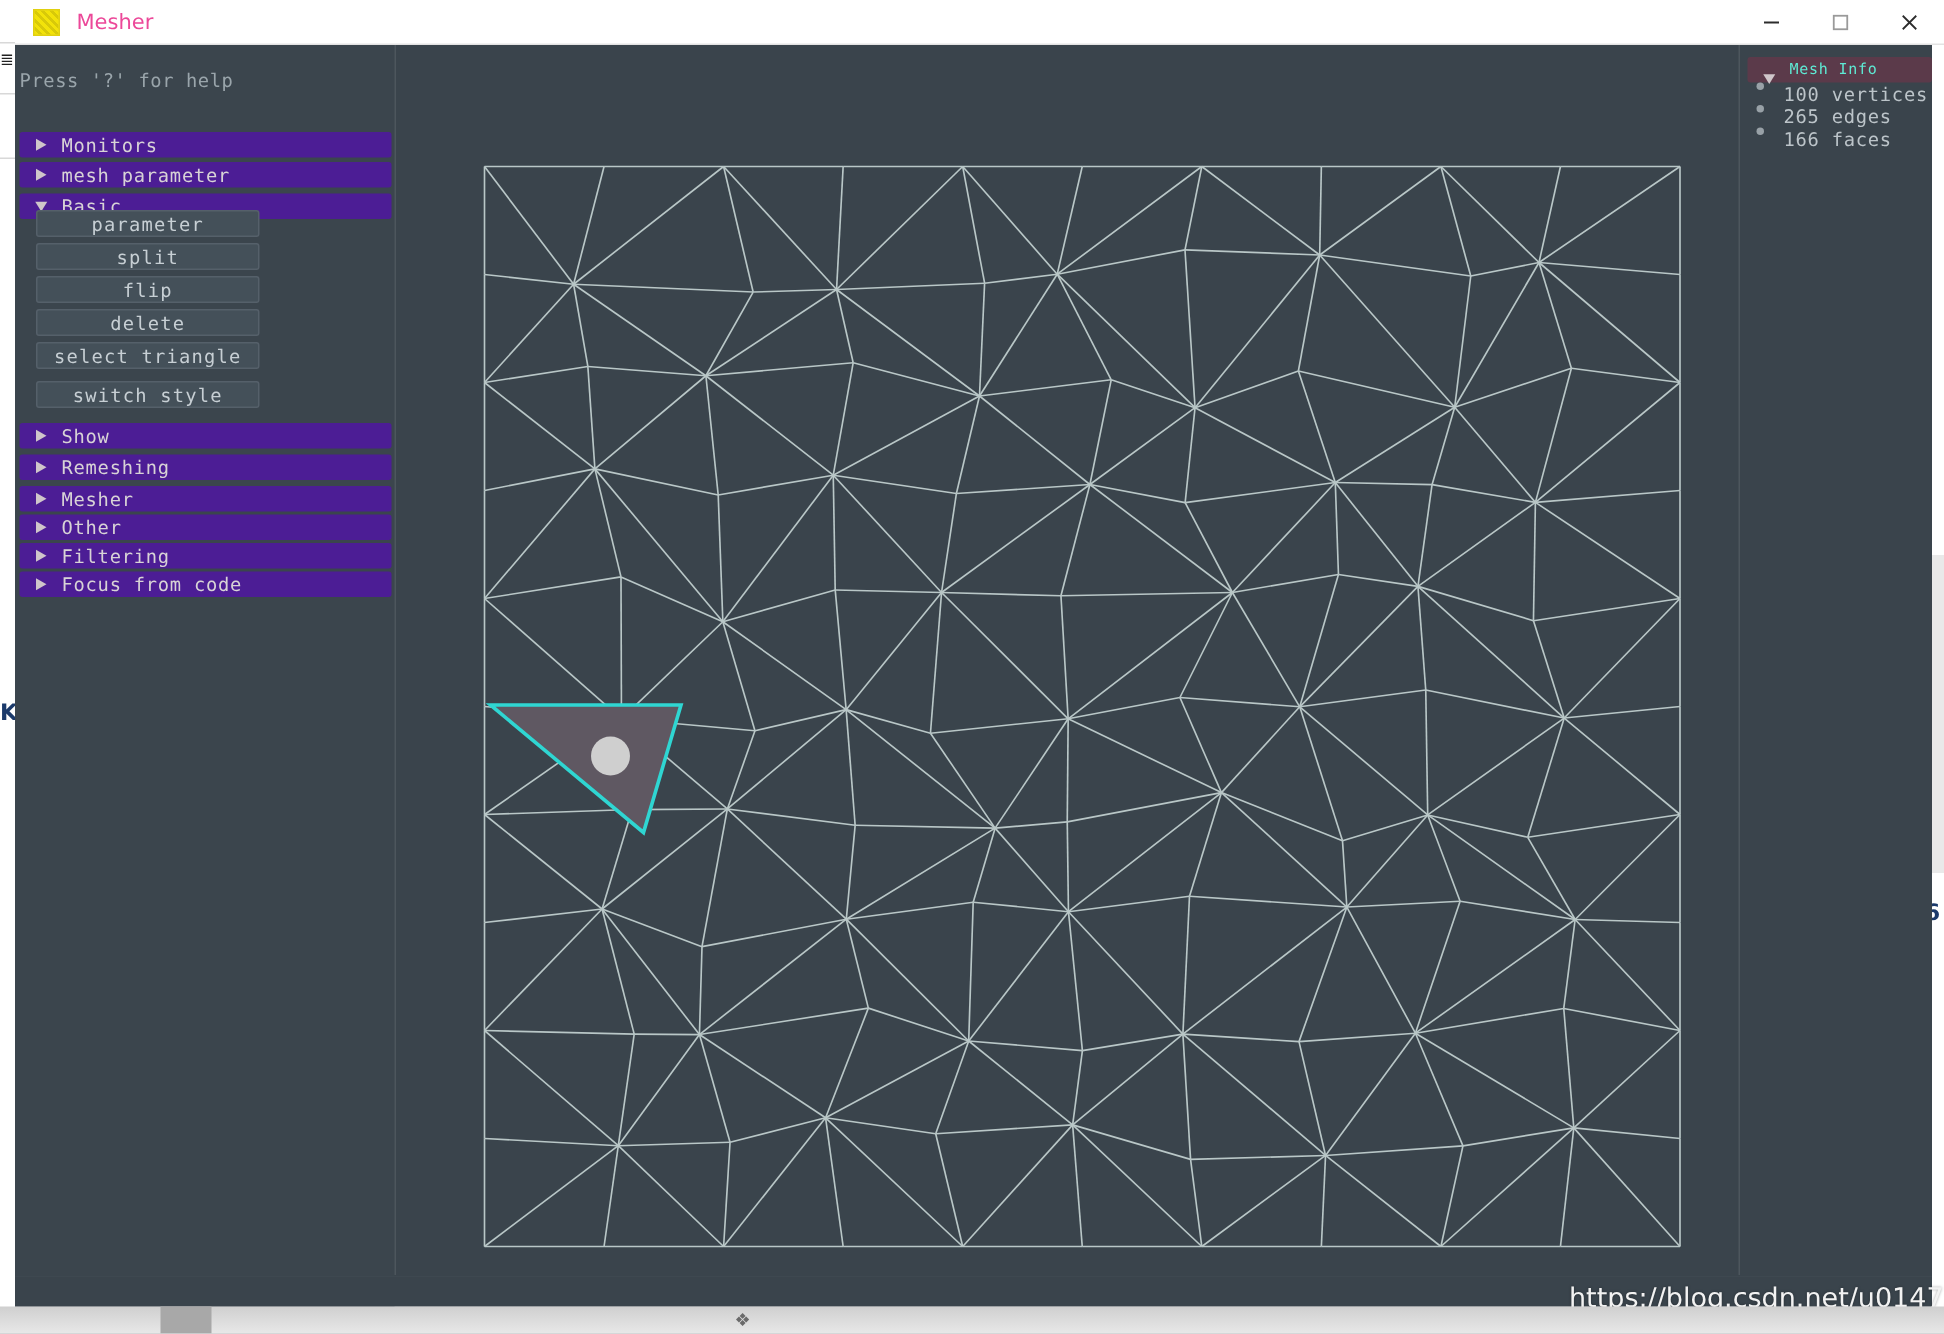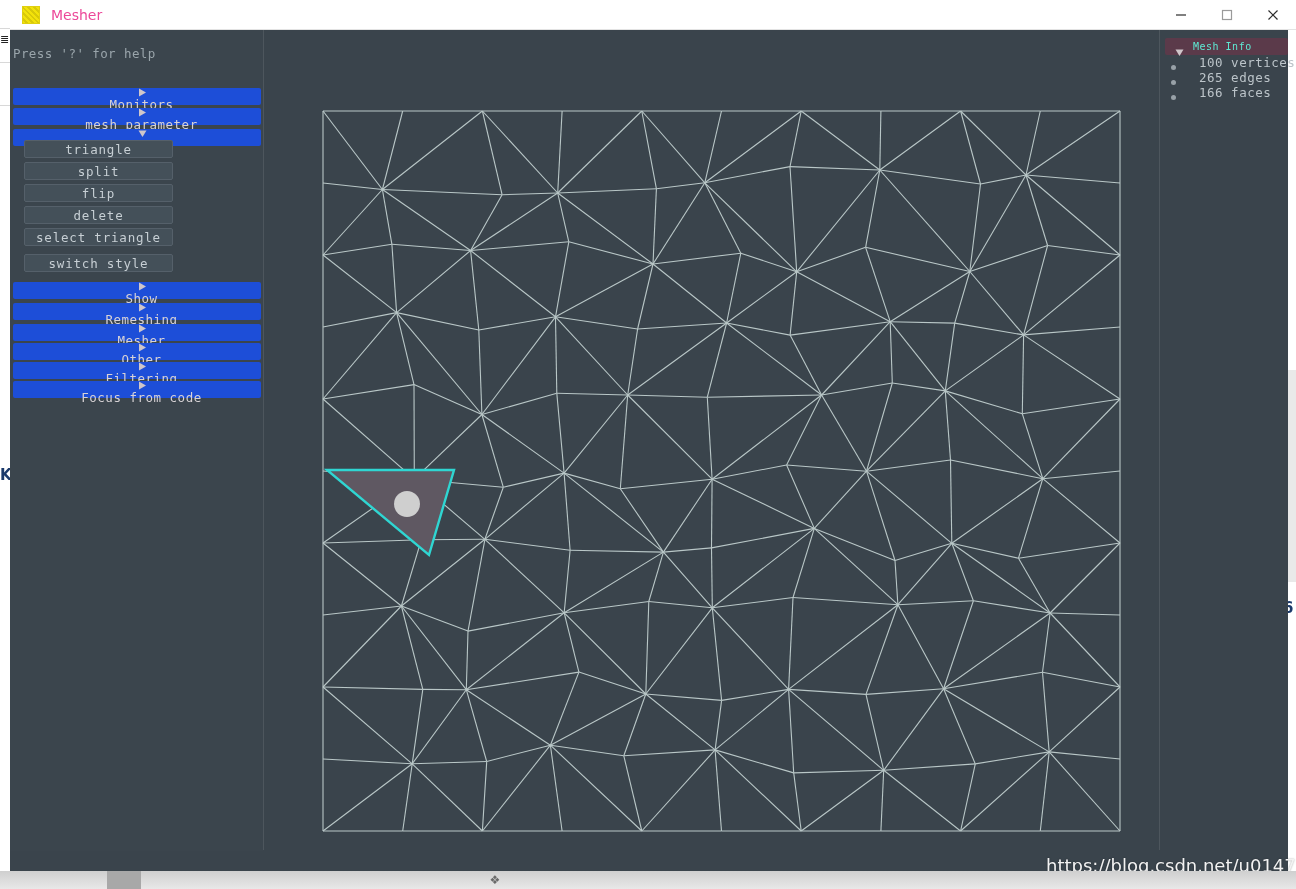--- a/index.html
+++ b/index.html
@@ -84,22 +84,22 @@
   .sidebar-divider {
     position: absolute; left: 253px; top: 0px; width: 1px; height: 820px;
     background: #4d565d;
   }
   .help-hint {
     position: absolute; left: 3px; top: 16px; font-size: 12.5px; color: #9aa5ab;
     letter-spacing: 0.4px; white-space: nowrap;
   }
   .panel-head {
     position: absolute; left: 3px; width: 248px; height: 17px;
-    background: #1d4ed8; border-radius: 2px;
-    display: flex; align-items: center; flex-direction: column;
+    background: #4c1d95; border-radius: 2px;
+    display: flex; align-items: center;
   }
   .panel-head .tri {
     width: 9px; height: 9px; margin-left: 10px; flex: 0 0 auto;
   }
   .panel-head .tri svg { display: block; }
   .panel-head .lbl {
     margin-left: 9px; font-size: 12.5px; color: #d8d3d6; letter-spacing: 0.5px;
     white-space: nowrap;
   }
   .op-btn {
@@ -121,21 +121,21 @@
     position: absolute; left: 1149px; top: 0px; width: 1px; height: 820px;
     background: #4d565d;
   }
   .info-head {
     position: absolute; left: 1155px; top: 8px; width: 123px; height: 17px;
     background: #5b3a4a; border-radius: 2px; display: flex; align-items: center;
   }
   .info-head .tri { width: 9px; height: 9px; margin-left: 10px; }
   .info-head .lbl { margin-left: 9px; font-size: 10px; color: #5eead4; letter-spacing: 0.5px; }
   .info-item {
-    position: absolute; left: 1161px; height: 15px; display: flex; align-items: flex-end; gap: 10px;
+    position: absolute; left: 1161px; height: 15px; display: flex; align-items: flex-start;
   }
   .info-item .dot {
     width: 5px; height: 5px; border-radius: 50%; background: #98a1a7; flex: 0 0 auto;
   }
   .info-item .txt {
     margin-left: 13px; font-size: 12.5px; color: #bcc4c9; letter-spacing: 0.5px;
     white-space: nowrap;
   }
 
   
@@ -236,21 +236,21 @@
       <div class="panel-head" style="top:99px">
         <span class="tri">
           <svg width="9" height="9" viewBox="0 0 9 9">
               <polygon points="0.5,1.5 8.5,1.5 4.5,8" fill="#cfc6ca"></polygon>
             </svg>
         </span>
         <span class="lbl">Basic</span>
       </div>
 
       <div class="op-btn" style="top:109px;top:110px">
-        <span>triangle</span>
+        <span>parameter</span>
       </div>
       <div class="op-btn" style="top:132px">
         <span>split</span>
       </div>
       <div class="op-btn" style="top:154px">
         <span>flip</span>
       </div>
       <div class="op-btn" style="top:176px">
         <span>delete</span>
       </div>

